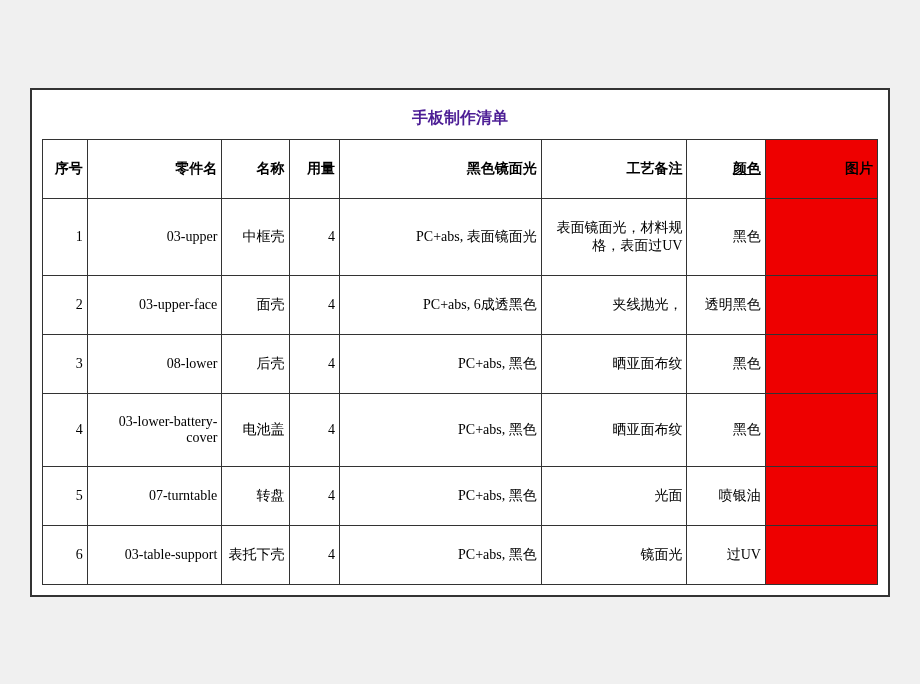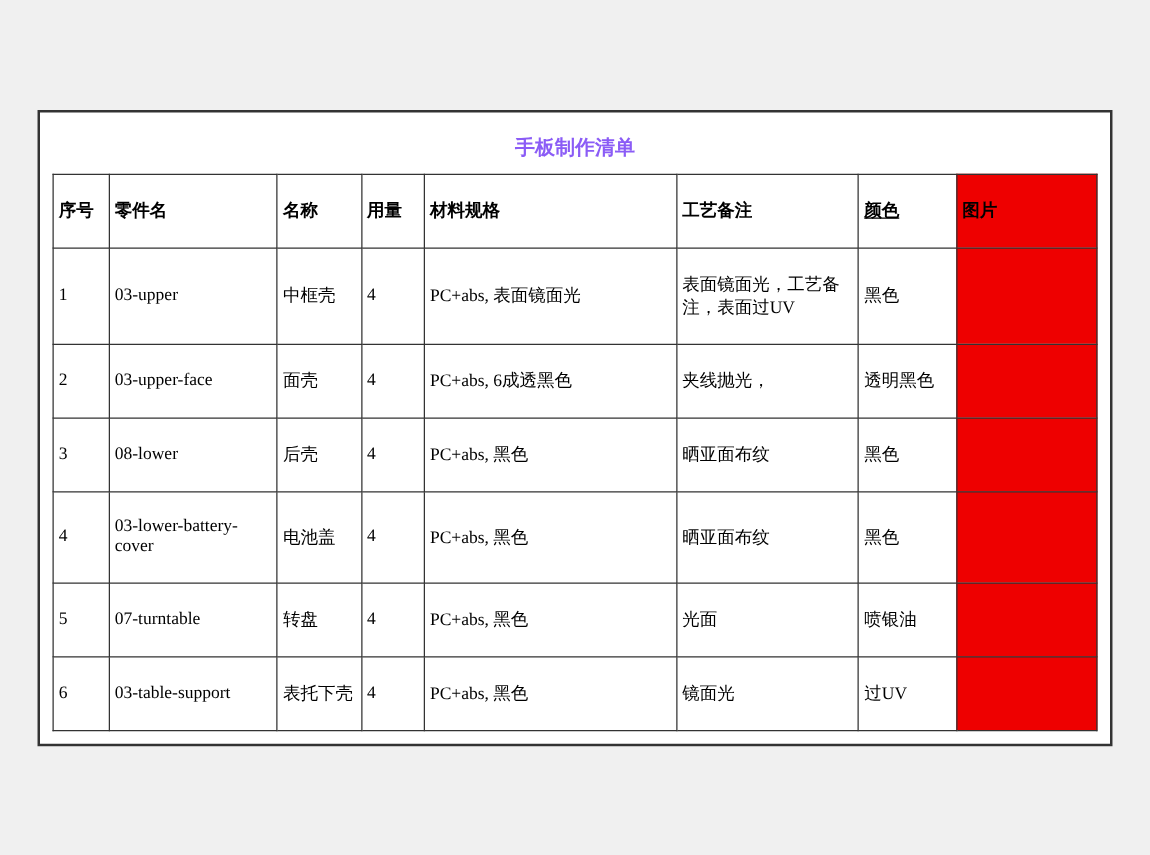--- a/index.html
+++ b/index.html
@@ -17,29 +17,29 @@
       background: #fff;
       border: 2px solid #333;
       padding: 10px;
       width: 860px;
     }
     .table-title {
       text-align: center;
       font-size: 16px;
       font-weight: bold;
       padding: 8px 0 10px 0;
-      color: #8b5cf6;
+      color: #4c1d95;
     }
     table {
       width: 100%;
       border-collapse: collapse;
     }
     table th, table td {
       border: 1px solid #333;
-      text-align: left;
+      text-align: right;
       vertical-align: middle;
       padding: 20px 4px;
       color: #000;
     }
     table th {
       background: #fff;
       font-weight: bold;
     }
     .col-seq { width: 40px; }
     .col-part { width: 120px; }
@@ -56,34 +56,34 @@
 
 <div class="container">
   <div class="table-title">手板制作清单</div>
   <table>
     <thead>
       <tr>
         <th class="col-seq">序号</th>
         <th class="col-part">零件名</th>
         <th class="col-name">名称</th>
         <th class="col-qty">用量</th>
-        <th class="col-material">材料规格</th>
+        <th class="col-material">黑色镜面光</th>
         <th class="col-process">工艺备注</th>
         <th class="col-color">颜色</th>
         <th class="col-image">图片</th>
       </tr>
     </thead>
     <tbody id="table-body">
     <tr>
           <td>1</td>
           <td>03-upper</td>
           <td>中框壳</td>
           <td>4</td>
           <td>PC+abs, 表面镜面光</td>
-          <td>表面镜面光，工艺备注，表面过UV</td>
+          <td>表面镜面光，材料规格，表面过UV</td>
           <td>黑色</td>
           <td class="image-cell"></td>
         </tr>
         <tr>
           <td>2</td>
           <td>03-upper-face</td>
           <td>面壳</td>
           <td>4</td>
           <td>PC+abs, 6成透黑色</td>
           <td>夹线抛光，</td>

